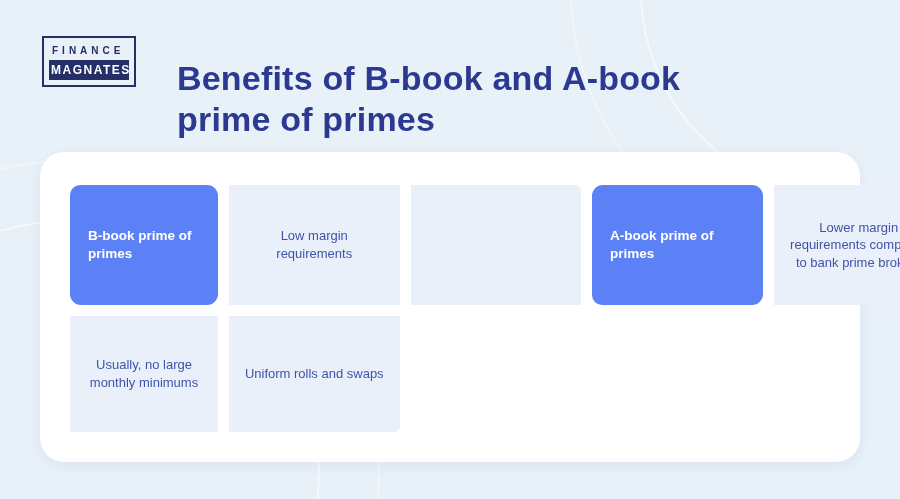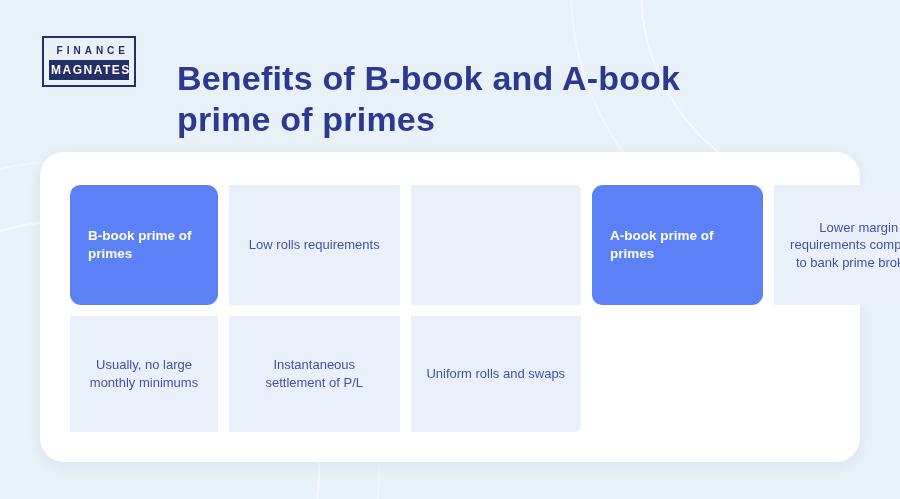--- a/index.html
+++ b/index.html
@@ -31,21 +31,21 @@
     border: 2px solid #232f66;
     padding: 5px 5px 5px 5px;
     background: transparent;
     width: 94px;
   }
   .logo-top {
     color: #232f66;
     font-size: 10px;
     font-weight: 600;
     letter-spacing: 4px;
-    text-align: right;
+    text-align: left;
     padding: 2px 0 4px 3px;
     white-space: nowrap;
   }
   .logo-bottom {
     background: #232f66;
     color: #ffffff;
     font-size: 12px;
     font-weight: 700;
     letter-spacing: 1.5px;
     text-align: center;
@@ -131,25 +131,24 @@
     <div class="logo-top">FINANCE</div>
     <div class="logo-bottom">MAGNATES</div>
   </div>
 
   <h1 class="title">Benefits of B-book and A-book prime of primes</h1>
 
   <div class="card">
     <div class="table">
 
       <div class="cell header r1c1">B-book prime of primes</div>
-      <div class="cell">Low rolls requirements</div>
+      <div class="cell">Low margin requirements</div>
       <div class="cell r1c5"></div>
 
       <div class="cell header r2c1">A-book prime of primes</div>
       <div class="cell">Lower margin requirements compared to bank prime brokers</div>
       <div class="cell">Usually, no large monthly minimums</div>
-      <div class="cell">Instantaneous settlement of P/L</div>
       <div class="cell r2c5">Uniform rolls and swaps</div>
 
     </div>
   </div>
 
 </div>
 
 </body></html>

